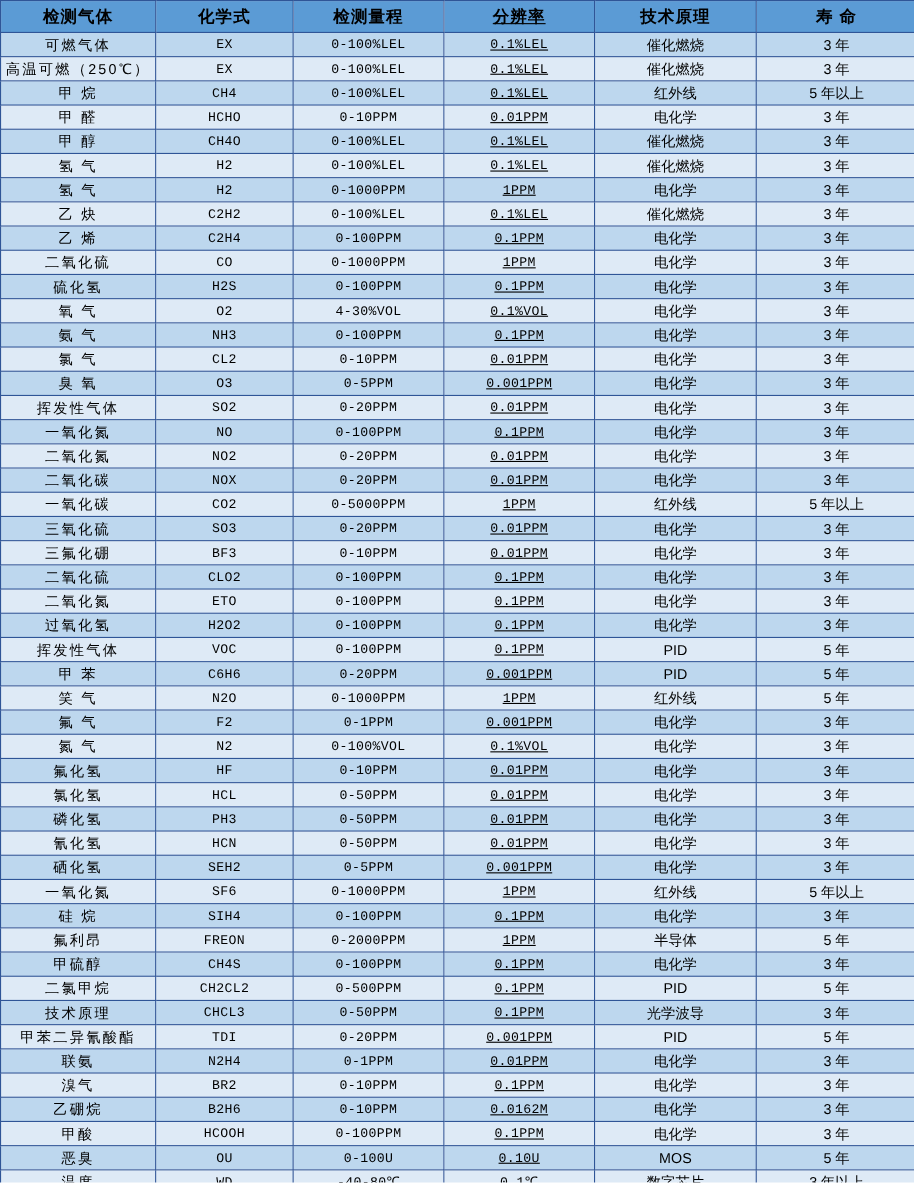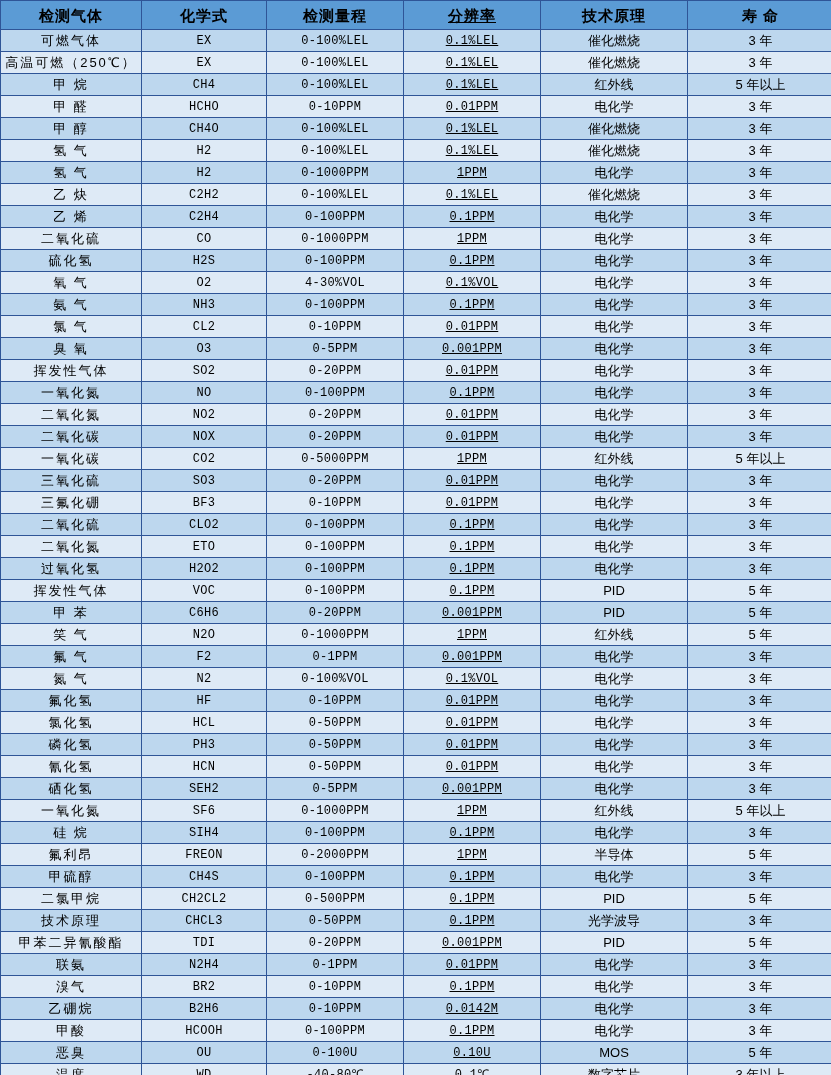--- a/index.html
+++ b/index.html
@@ -431,21 +431,21 @@
           <td class="c1 mono">BR2</td>
           <td class="c2 mono">0-10PPM</td>
           <td class="c3 mono">0.1PPM</td>
           <td class="c4">电化学</td>
           <td class="c5">3 年</td>
         </tr>
         <tr class="odd">
           <td class="c0 name">乙硼烷</td>
           <td class="c1 mono">B2H6</td>
           <td class="c2 mono">0-10PPM</td>
-          <td class="c3 mono">0.0142M</td>
+          <td class="c3 mono">0.0162M</td>
           <td class="c4">电化学</td>
           <td class="c5">3 年</td>
         </tr>
         <tr class="even">
           <td class="c0 name">甲酸</td>
           <td class="c1 mono">HCOOH</td>
           <td class="c2 mono">0-100PPM</td>
           <td class="c3 mono">0.1PPM</td>
           <td class="c4">电化学</td>
           <td class="c5">3 年</td>

